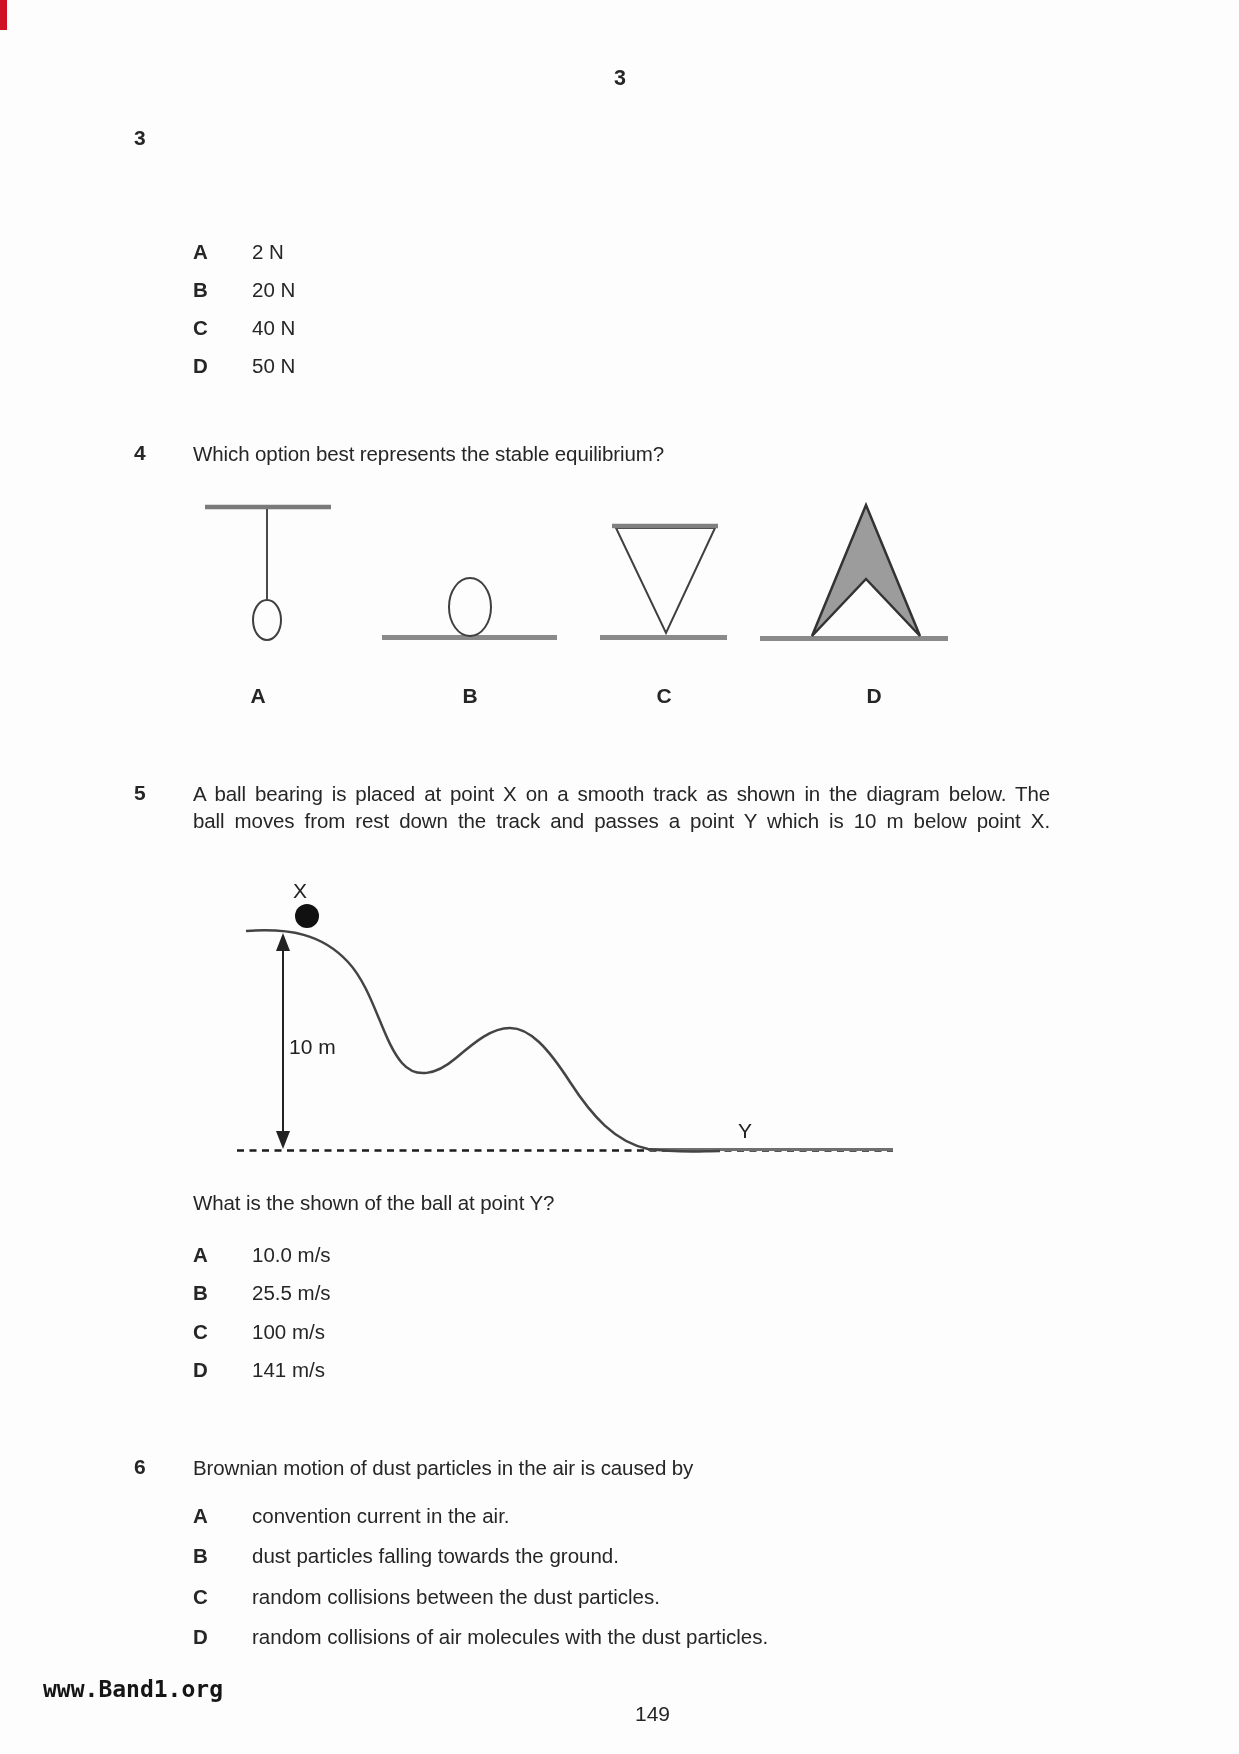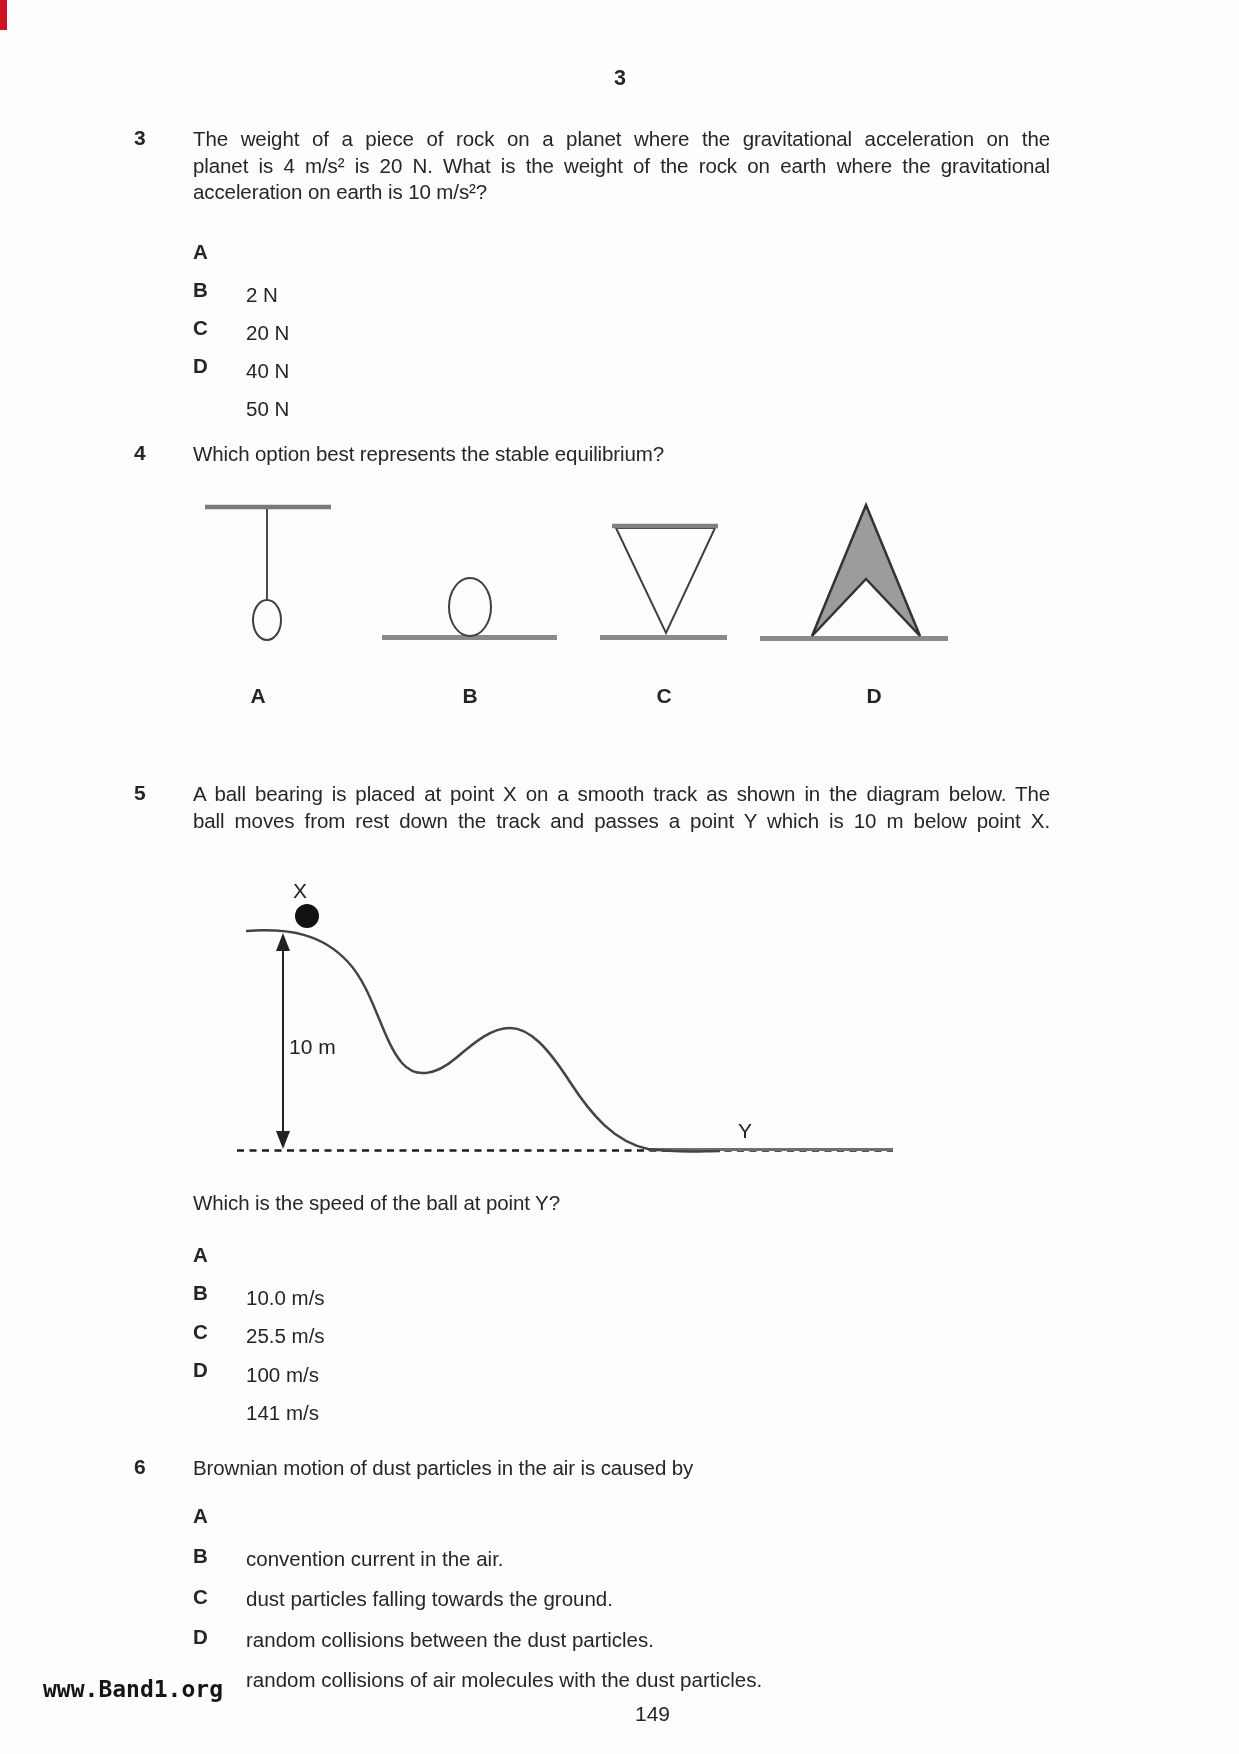--- a/index.html
+++ b/index.html
@@ -14,44 +14,39 @@
   }
   .abs{position:absolute;}
   .qnum{font-weight:bold;font-size:21px;}
   .qtext{font-size:20.5px;line-height:26.5px;letter-spacing:-0.1px;}
   .textblock{width:857px;}
   .line{white-space:nowrap;}
   .just{white-space:normal;text-align:justify;text-align-last:justify;}
   .opt-letter{font-weight:bold;font-size:20.5px;display:inline-block;}
   .opt-value{font-size:20.5px;}
   .opt-row{position:absolute;left:193px;}
-  .opt-value-pos{position:absolute;left:53px;top:0;white-space:nowrap;margin-top:43px;}
+  .opt-value-pos{position:absolute;left:59px;top:0;white-space:nowrap;}
   .dlabel{font-weight:bold;font-size:21px;text-align:center;width:44px;}
   .pgnum{font-weight:bold;font-size:21.5px;text-align:center;}
   .footer-url{font-family:"DejaVu Sans Mono","Liberation Mono",monospace;font-size:23px;color:#151515;font-weight:bold;}
   .footer-num{font-size:21px;text-align:right;}
   .ital-g{font-style:italic;font-family:"Liberation Serif",serif;}
   svg text{font-family:"Liberation Sans",sans-serif;}
   .redmark{background:#cf1126;}
 </style>
 </head>
 <body>
 
 <div class="page">
 
   <div class="abs redmark" style="left:0;top:0;width:7px;height:30px;"></div>
 
   <div class="abs pgnum" style="left:570px;top:66px;width:100px;">3</div>
 
   <div class="abs qnum" style="left:134px;top:126px;">3</div>
-  <div class="abs qtext textblock" style="left:193px;top:126px;">
-    <div class="line just">The weight of a piece of rock on a planet where the gravitational acceleration on the</div>
-    <div class="line just">planet is 4 m/s² is 20 N. What is the weight of the rock on earth where the gravitational</div>
-    <div class="line">acceleration on earth is 10 m/s²?</div>
-  </div>
 
   <div class="opt-row" style="top:240px;">
     <span class="opt-letter">A</span>
     <span class="opt-value opt-value-pos">2 N</span>
   </div>
   <div class="opt-row" style="top:278px;">
     <span class="opt-letter">B</span>
     <span class="opt-value opt-value-pos">20 N</span>
   </div>
   <div class="opt-row" style="top:316px;">
@@ -125,21 +120,21 @@
       <line x1="283" y1="947" x2="283" y2="1134" stroke="#222222" stroke-width="2"></line>
       <polygon points="283,933 276,951 290,951" fill="#222222"></polygon>
       <polygon points="283,1149 276,1131 290,1131" fill="#222222"></polygon>
     </g>
 
     <text x="289" y="1054" font-size="21" fill="#222222" font-family="DejaVu Serif, Liberation Serif, serif">10 m</text>
 
     <text x="745" y="1138" font-size="21" fill="#222222" text-anchor="middle">Y</text>
   </svg>
 
-  <div class="abs qtext" style="left:193px;top:1190px;">Which is the speed of the ball at point Y?</div>
+  <div class="abs qtext" style="left:193px;top:1190px;">What is the shown of the ball at point Y?</div>
 
   <div class="opt-row" style="top:1243px;">
     <span class="opt-letter">A</span>
     <span class="opt-value opt-value-pos">10.0 m/s</span>
   </div>
   <div class="opt-row" style="top:1281px;">
     <span class="opt-letter">B</span>
     <span class="opt-value opt-value-pos">25.5 m/s</span>
   </div>
   <div class="opt-row" style="top:1320px;">

